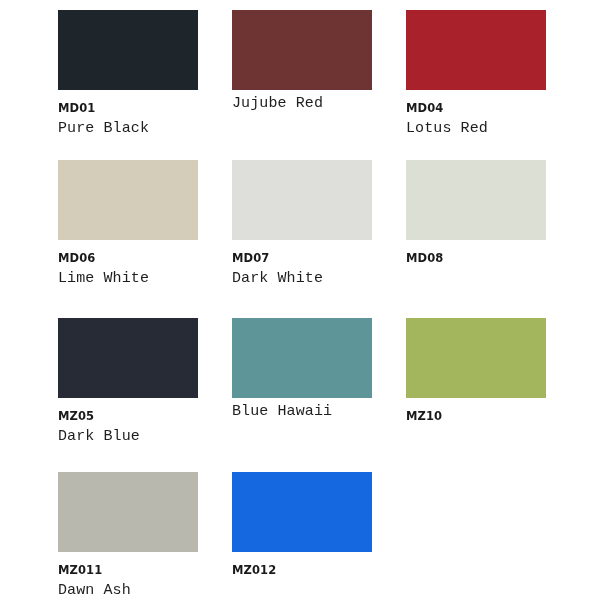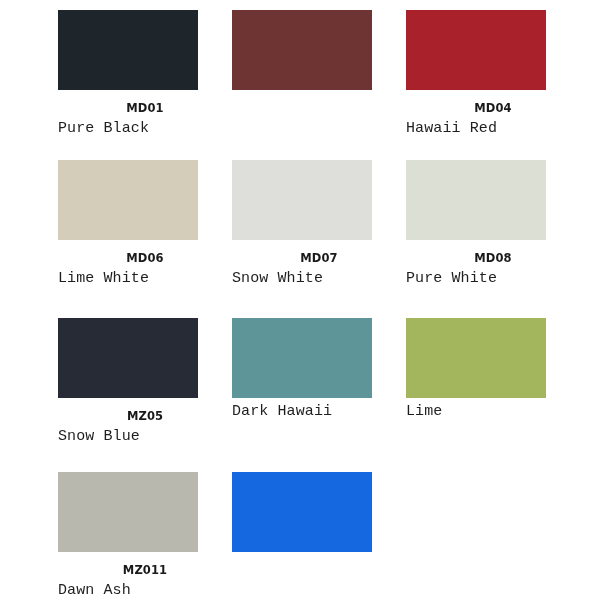--- a/index.html
+++ b/index.html
@@ -40,21 +40,20 @@
   }
 
   .swatch-code {
     font-size: 11.5px;
     font-weight: bold;
     color: #1a1a1a;
     line-height: 1;
     margin-top: 13px;
     letter-spacing: 0.1px;
     white-space: nowrap;
-    text-align: center;
   }
 
   .swatch-name {
     font-size: 15px;
     font-weight: normal;
     color: #1f1f1f;
     line-height: 1;
     margin-top: 6px;
     letter-spacing: 0.1px;
     white-space: nowrap;
@@ -65,55 +64,56 @@
 <body>
 
 <div id="swatch-grid">
     <div class="swatch-cell">
       <div class="swatch-chip" style="background-color: rgb(30, 37, 43);"></div>
       <div class="swatch-code">MD01</div>
       <div class="swatch-name">Pure Black</div>
     </div>
     <div class="swatch-cell">
       <div class="swatch-chip" style="background-color: rgb(110, 52, 52);"></div>
+      <div class="swatch-name">Jujube Red</div>
     </div>
     <div class="swatch-cell">
       <div class="swatch-chip" style="background-color: rgb(169, 34, 43);"></div>
       <div class="swatch-code">MD04</div>
-      <div class="swatch-name">Hawaii Red</div>
+      <div class="swatch-name">Lotus Red</div>
     </div>
     <div class="swatch-cell">
       <div class="swatch-chip" style="background-color: rgb(212, 205, 186);"></div>
       <div class="swatch-code">MD06</div>
       <div class="swatch-name">Lime White</div>
     </div>
     <div class="swatch-cell">
       <div class="swatch-chip" style="background-color: rgb(222, 223, 218);"></div>
       <div class="swatch-code">MD07</div>
-      <div class="swatch-name">Snow White</div>
+      <div class="swatch-name">Dark White</div>
     </div>
     <div class="swatch-cell">
       <div class="swatch-chip" style="background-color: rgb(220, 223, 211);"></div>
       <div class="swatch-code">MD08</div>
-      <div class="swatch-name">Pure White</div>
     </div>
     <div class="swatch-cell">
       <div class="swatch-chip" style="background-color: rgb(39, 43, 54);"></div>
       <div class="swatch-code">MZ05</div>
-      <div class="swatch-name">Snow Blue</div>
+      <div class="swatch-name">Dark Blue</div>
     </div>
     <div class="swatch-cell">
       <div class="swatch-chip" style="background-color: rgb(93, 149, 153);"></div>
-      <div class="swatch-name">Dark Hawaii</div>
+      <div class="swatch-name">Blue Hawaii</div>
     </div>
     <div class="swatch-cell">
       <div class="swatch-chip" style="background-color: rgb(163, 182, 94);"></div>
-      <div class="swatch-name">Lime</div>
+      <div class="swatch-code">MZ10</div>
     </div>
     <div class="swatch-cell">
       <div class="swatch-chip" style="background-color: rgb(184, 184, 174);"></div>
       <div class="swatch-code">MZ011</div>
       <div class="swatch-name">Dawn Ash</div>
     </div>
     <div class="swatch-cell">
       <div class="swatch-chip" style="background-color: rgb(21, 104, 224);"></div>
+      <div class="swatch-code">MZ012</div>
     </div>
   </div>
 
 </body></html>

